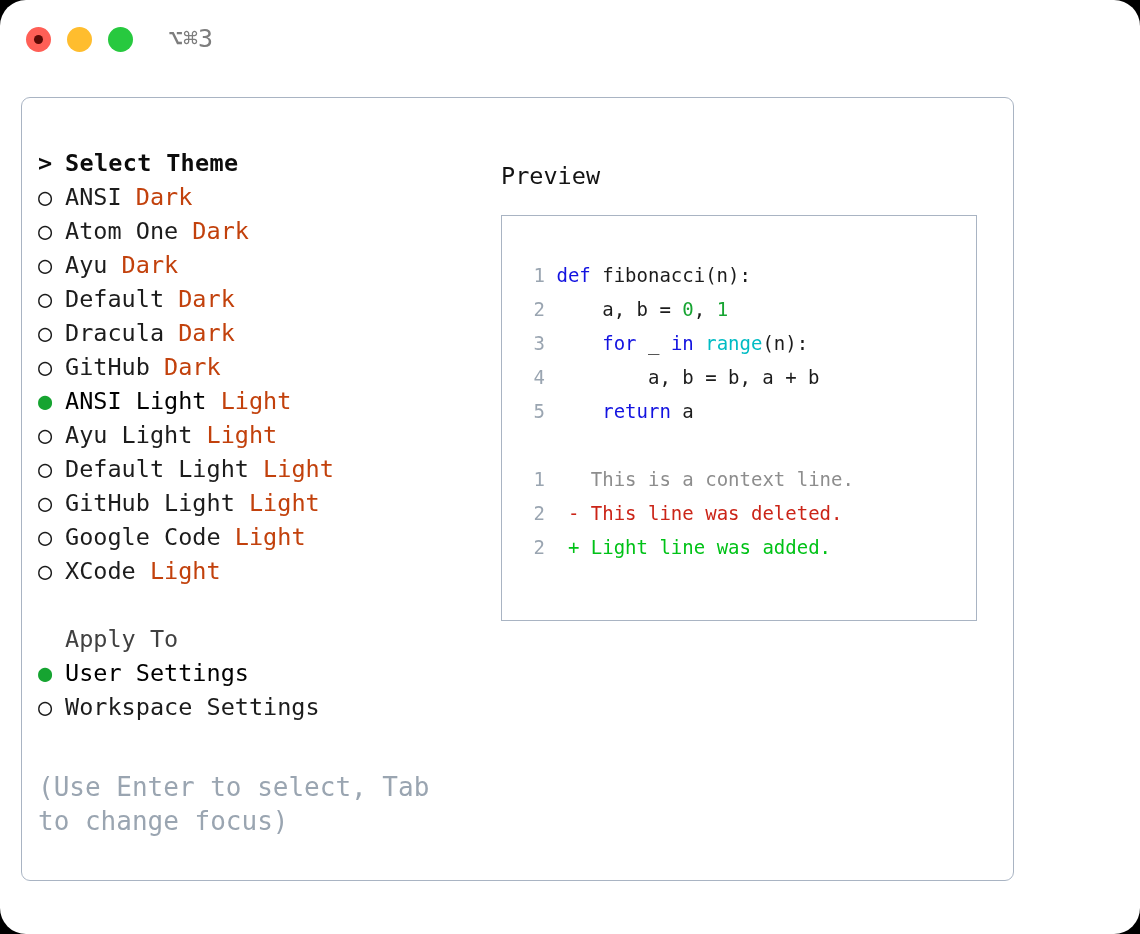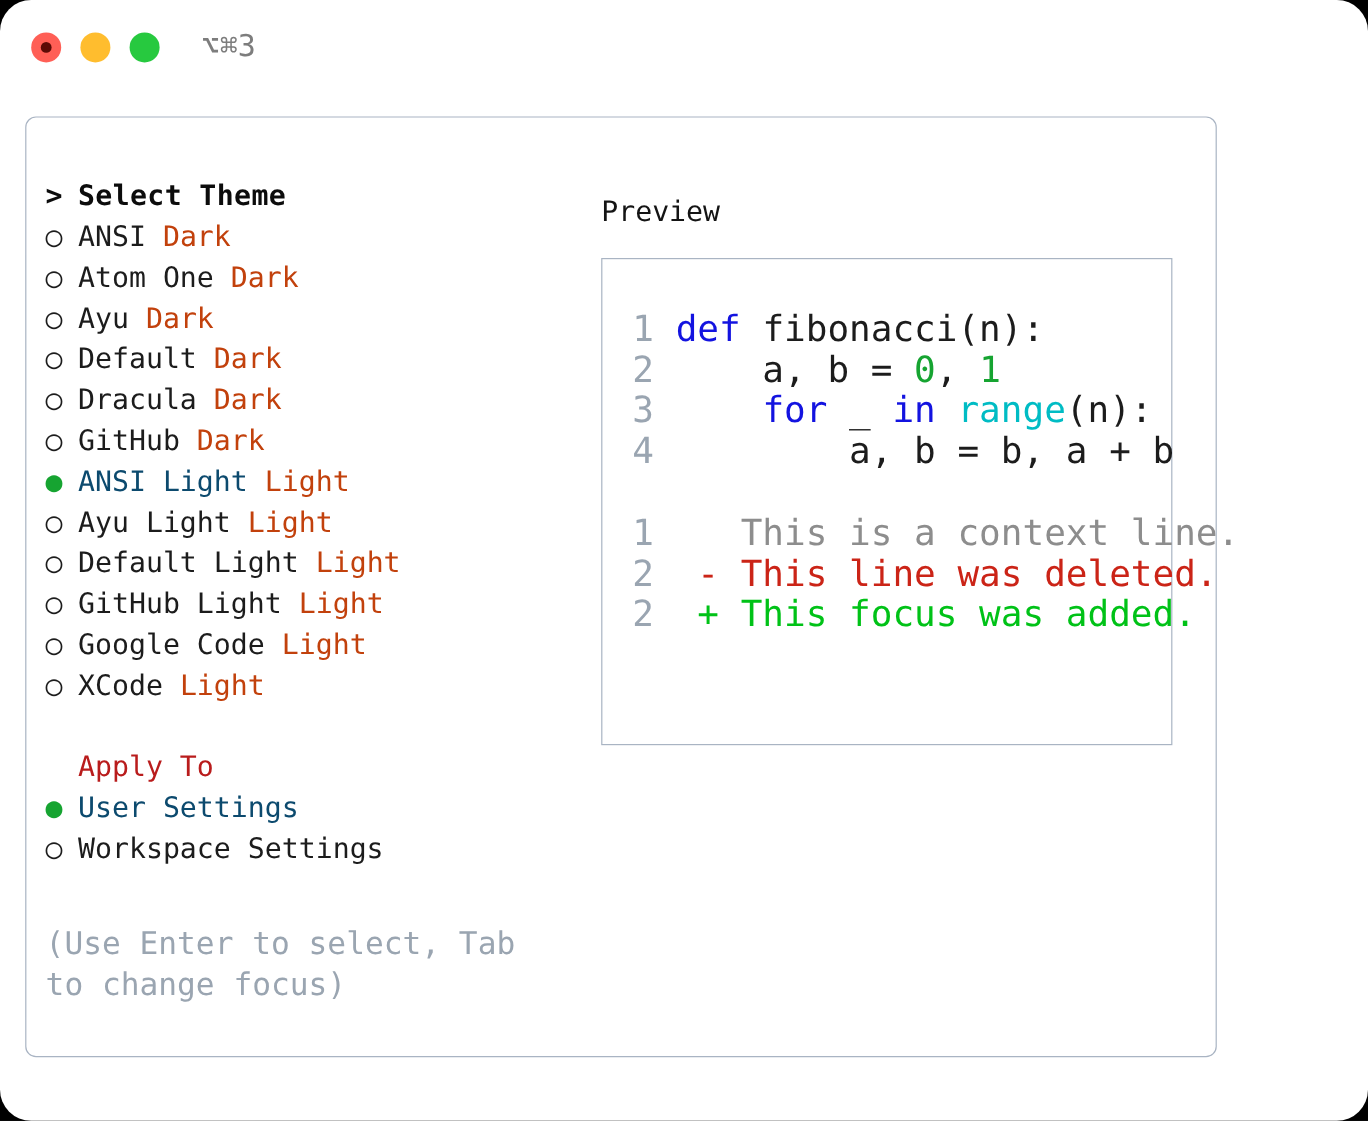--- a/index.html
+++ b/index.html
@@ -94,24 +94,24 @@
     white-space: pre;
   }
   .row-header {
     font-weight: bold;
     color: #0c0c0c;
     letter-spacing: 0.3px;
   }
   .variant {
     color: #c2410c;
   }
-  .row.selected .theme-name { color: #0c4a6e; }
+  .row.selected .theme-name { color: #000000; }
   .row.selected .marker     { color: #16a431; }
   .section-label {
-    color: #b91c1c;
+    color: #404040;
   }
 
   #apply-section { margin-top: 34px; }
 
   #hint {
     margin-top: 46px;
     font-size: 26px;
     line-height: 34px;
     color: #9aa5b1;
     width: 400px;
@@ -140,21 +140,21 @@
     background: #ffffff;
     position: relative;
   }
   #code-area {
     position: absolute;
     left: 15px;
     top: 42px;
     right: 6px;
   }
   .code-line {
-    font-size: 30px;
+    font-size: 19px;
     line-height: 34px;
     white-space: pre;
     color: #1c1c1c;
   }
   .lineno {
     display: inline-block;
     width: 28px;
     text-align: right;
     color: #9aa5b1;
     white-space: pre;
@@ -217,25 +217,26 @@
 
     <div id="preview-column">
       <div id="preview-title">Preview</div>
       <div id="preview-box">
         <div id="code-area">
           <div id="code-lines">
               <div class="code-line"><span class="lineno">1</span><span> </span><span class="tok-kw">def </span><span class="tok-plain">fibonacci(n):</span></div>
               <div class="code-line"><span class="lineno">2</span><span> </span><span class="tok-plain">    a, b = </span><span class="tok-num">0</span><span class="tok-plain">, </span><span class="tok-num">1</span></div>
               <div class="code-line"><span class="lineno">3</span><span> </span><span class="tok-plain">    </span><span class="tok-kw">for</span><span class="tok-plain"> _ </span><span class="tok-kw">in</span><span class="tok-plain"> </span><span class="tok-fn">range</span><span class="tok-plain">(n):</span></div>
               <div class="code-line"><span class="lineno">4</span><span> </span><span class="tok-plain">        a, b = b, a + b</span></div>
+              <div class="code-line"><span class="lineno">5</span><span> </span><span class="tok-plain">    </span><span class="tok-kw">return</span><span class="tok-plain"> a</span></div>
             </div>
           <div class="gap"></div>
           <div id="diff-lines">
               <div class="code-line"><span class="lineno">1</span><span>  </span><span class="diff-ctx"> </span><span> </span><span class="diff-ctx">This is a context line.</span></div>
               <div class="code-line"><span class="lineno">2</span><span>  </span><span class="diff-del">-</span><span> </span><span class="diff-del">This line was deleted.</span></div>
-              <div class="code-line"><span class="lineno">2</span><span>  </span><span class="diff-add">+</span><span> </span><span class="diff-add">This focus was added.</span></div>
+              <div class="code-line"><span class="lineno">2</span><span>  </span><span class="diff-add">+</span><span> </span><span class="diff-add">Light line was added.</span></div>
             </div>
         </div>
       </div>
     </div>
 
   </div>
 </div>
 
 </body></html>

